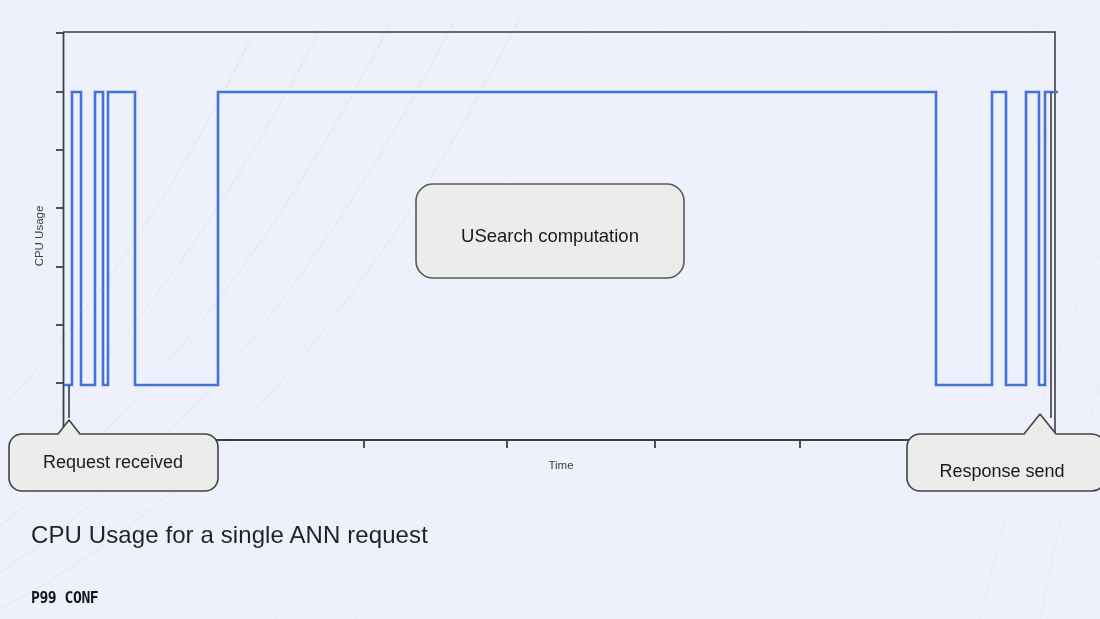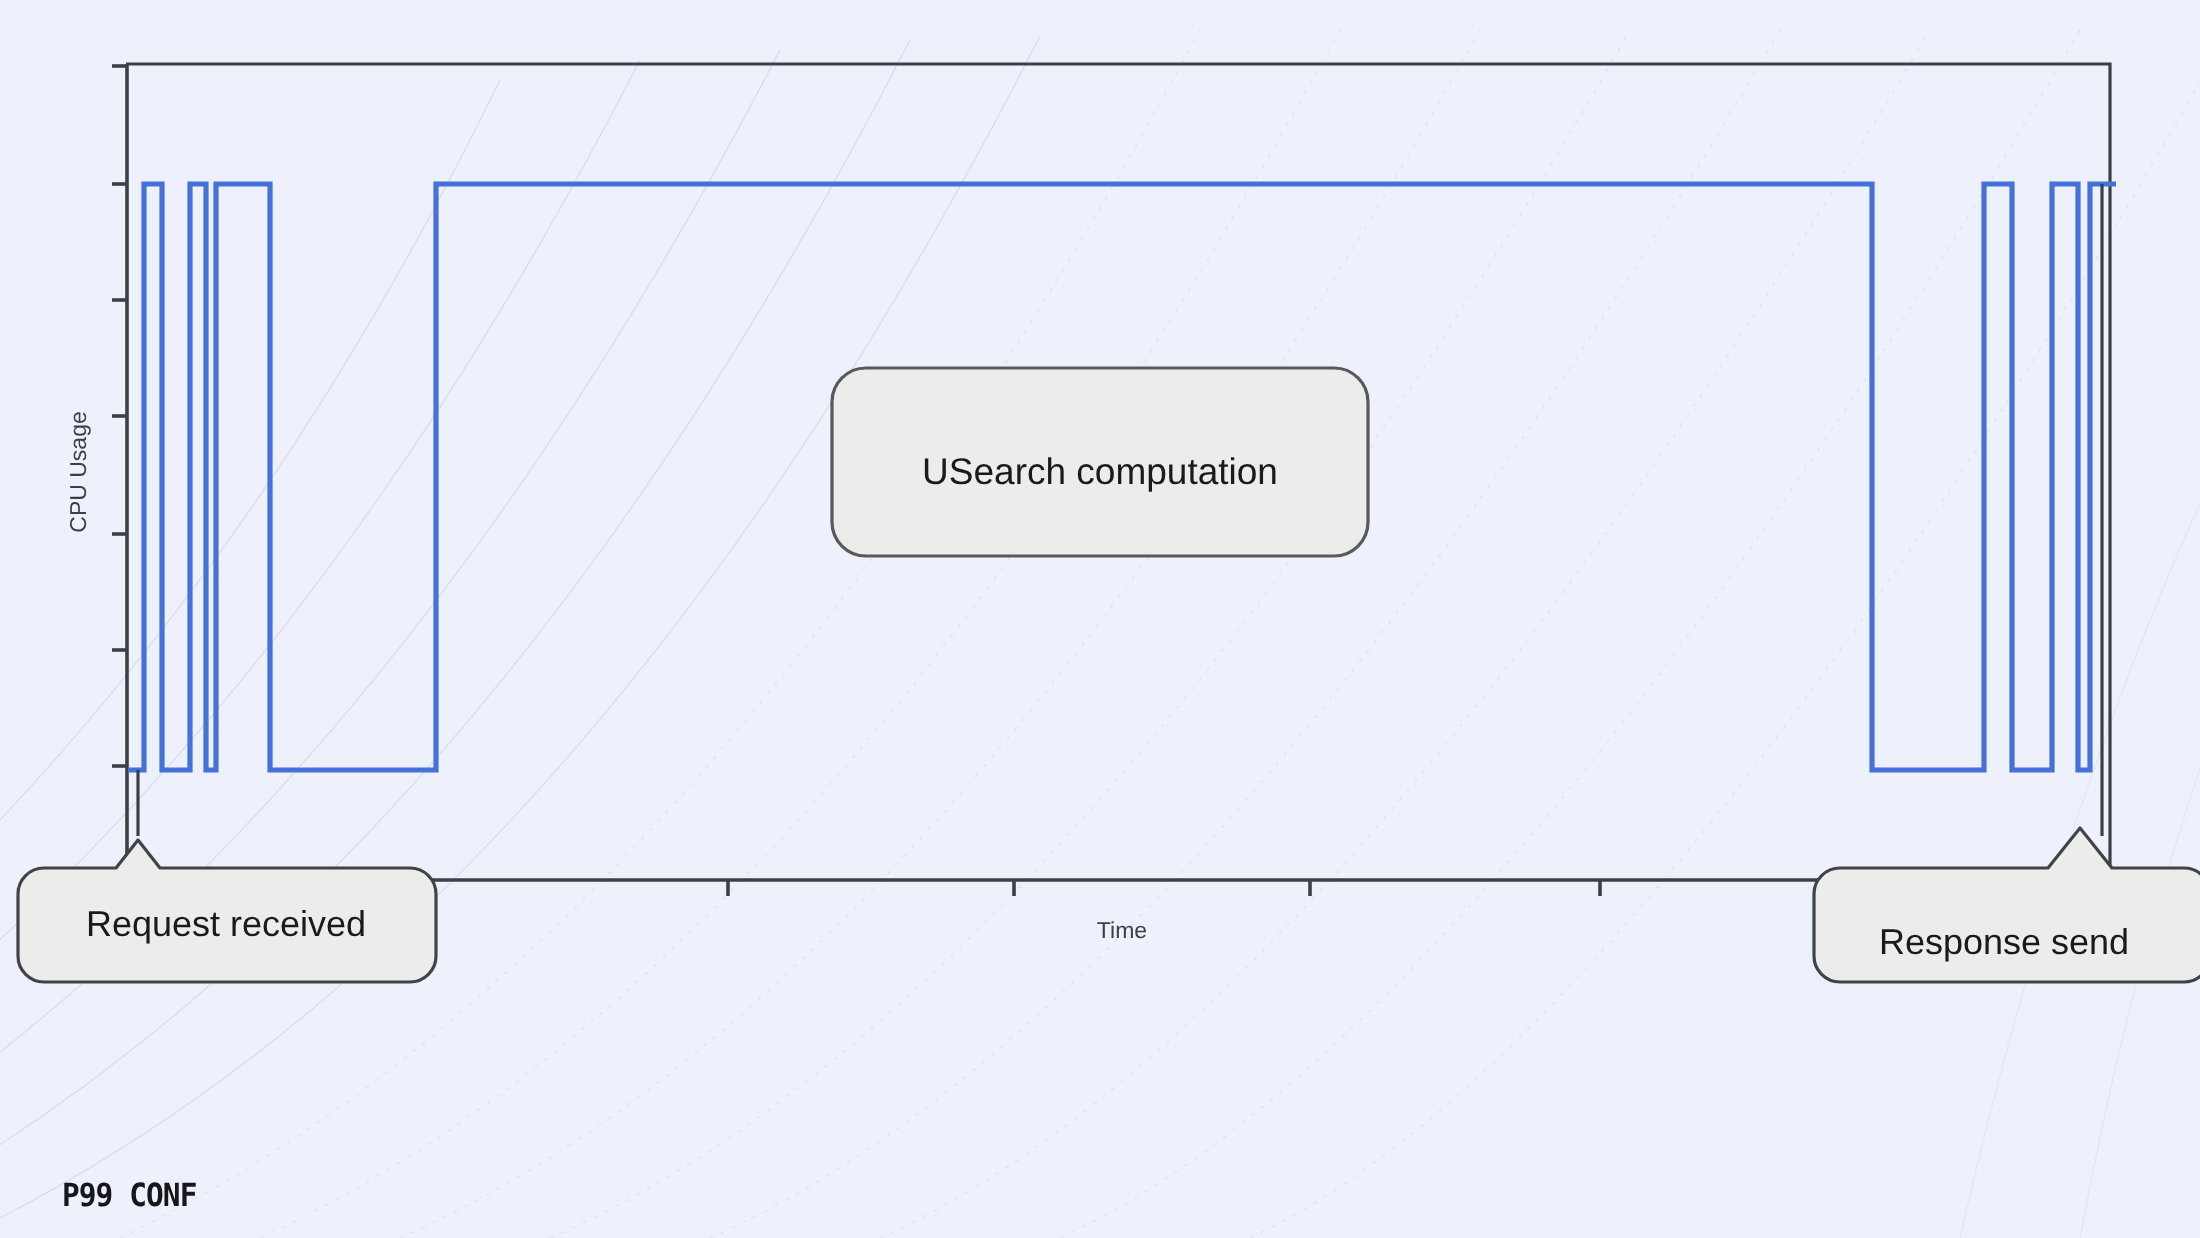--- a/index.html
+++ b/index.html
@@ -183,16 +183,17 @@
                A 13 13 0 0 1 1092 491
                L 920 491
                A 13 13 0 0 1 907 478
                L 907 447
                A 13 13 0 0 1 920 434 Z" fill="#ececeb" stroke="#404348" stroke-width="1.6" stroke-linejoin="round"></path>
       <text class="callout-text" x="1002" y="472" text-anchor="middle" dominant-baseline="middle">Response send</text>
     </g>
 
   </svg>
 
+  <div id="slide-title">CPU Usage for a single ANN request</div>
 
   <div id="brand-logo">P99 CONF</div>
 
 </div>
 
 </body></html>

